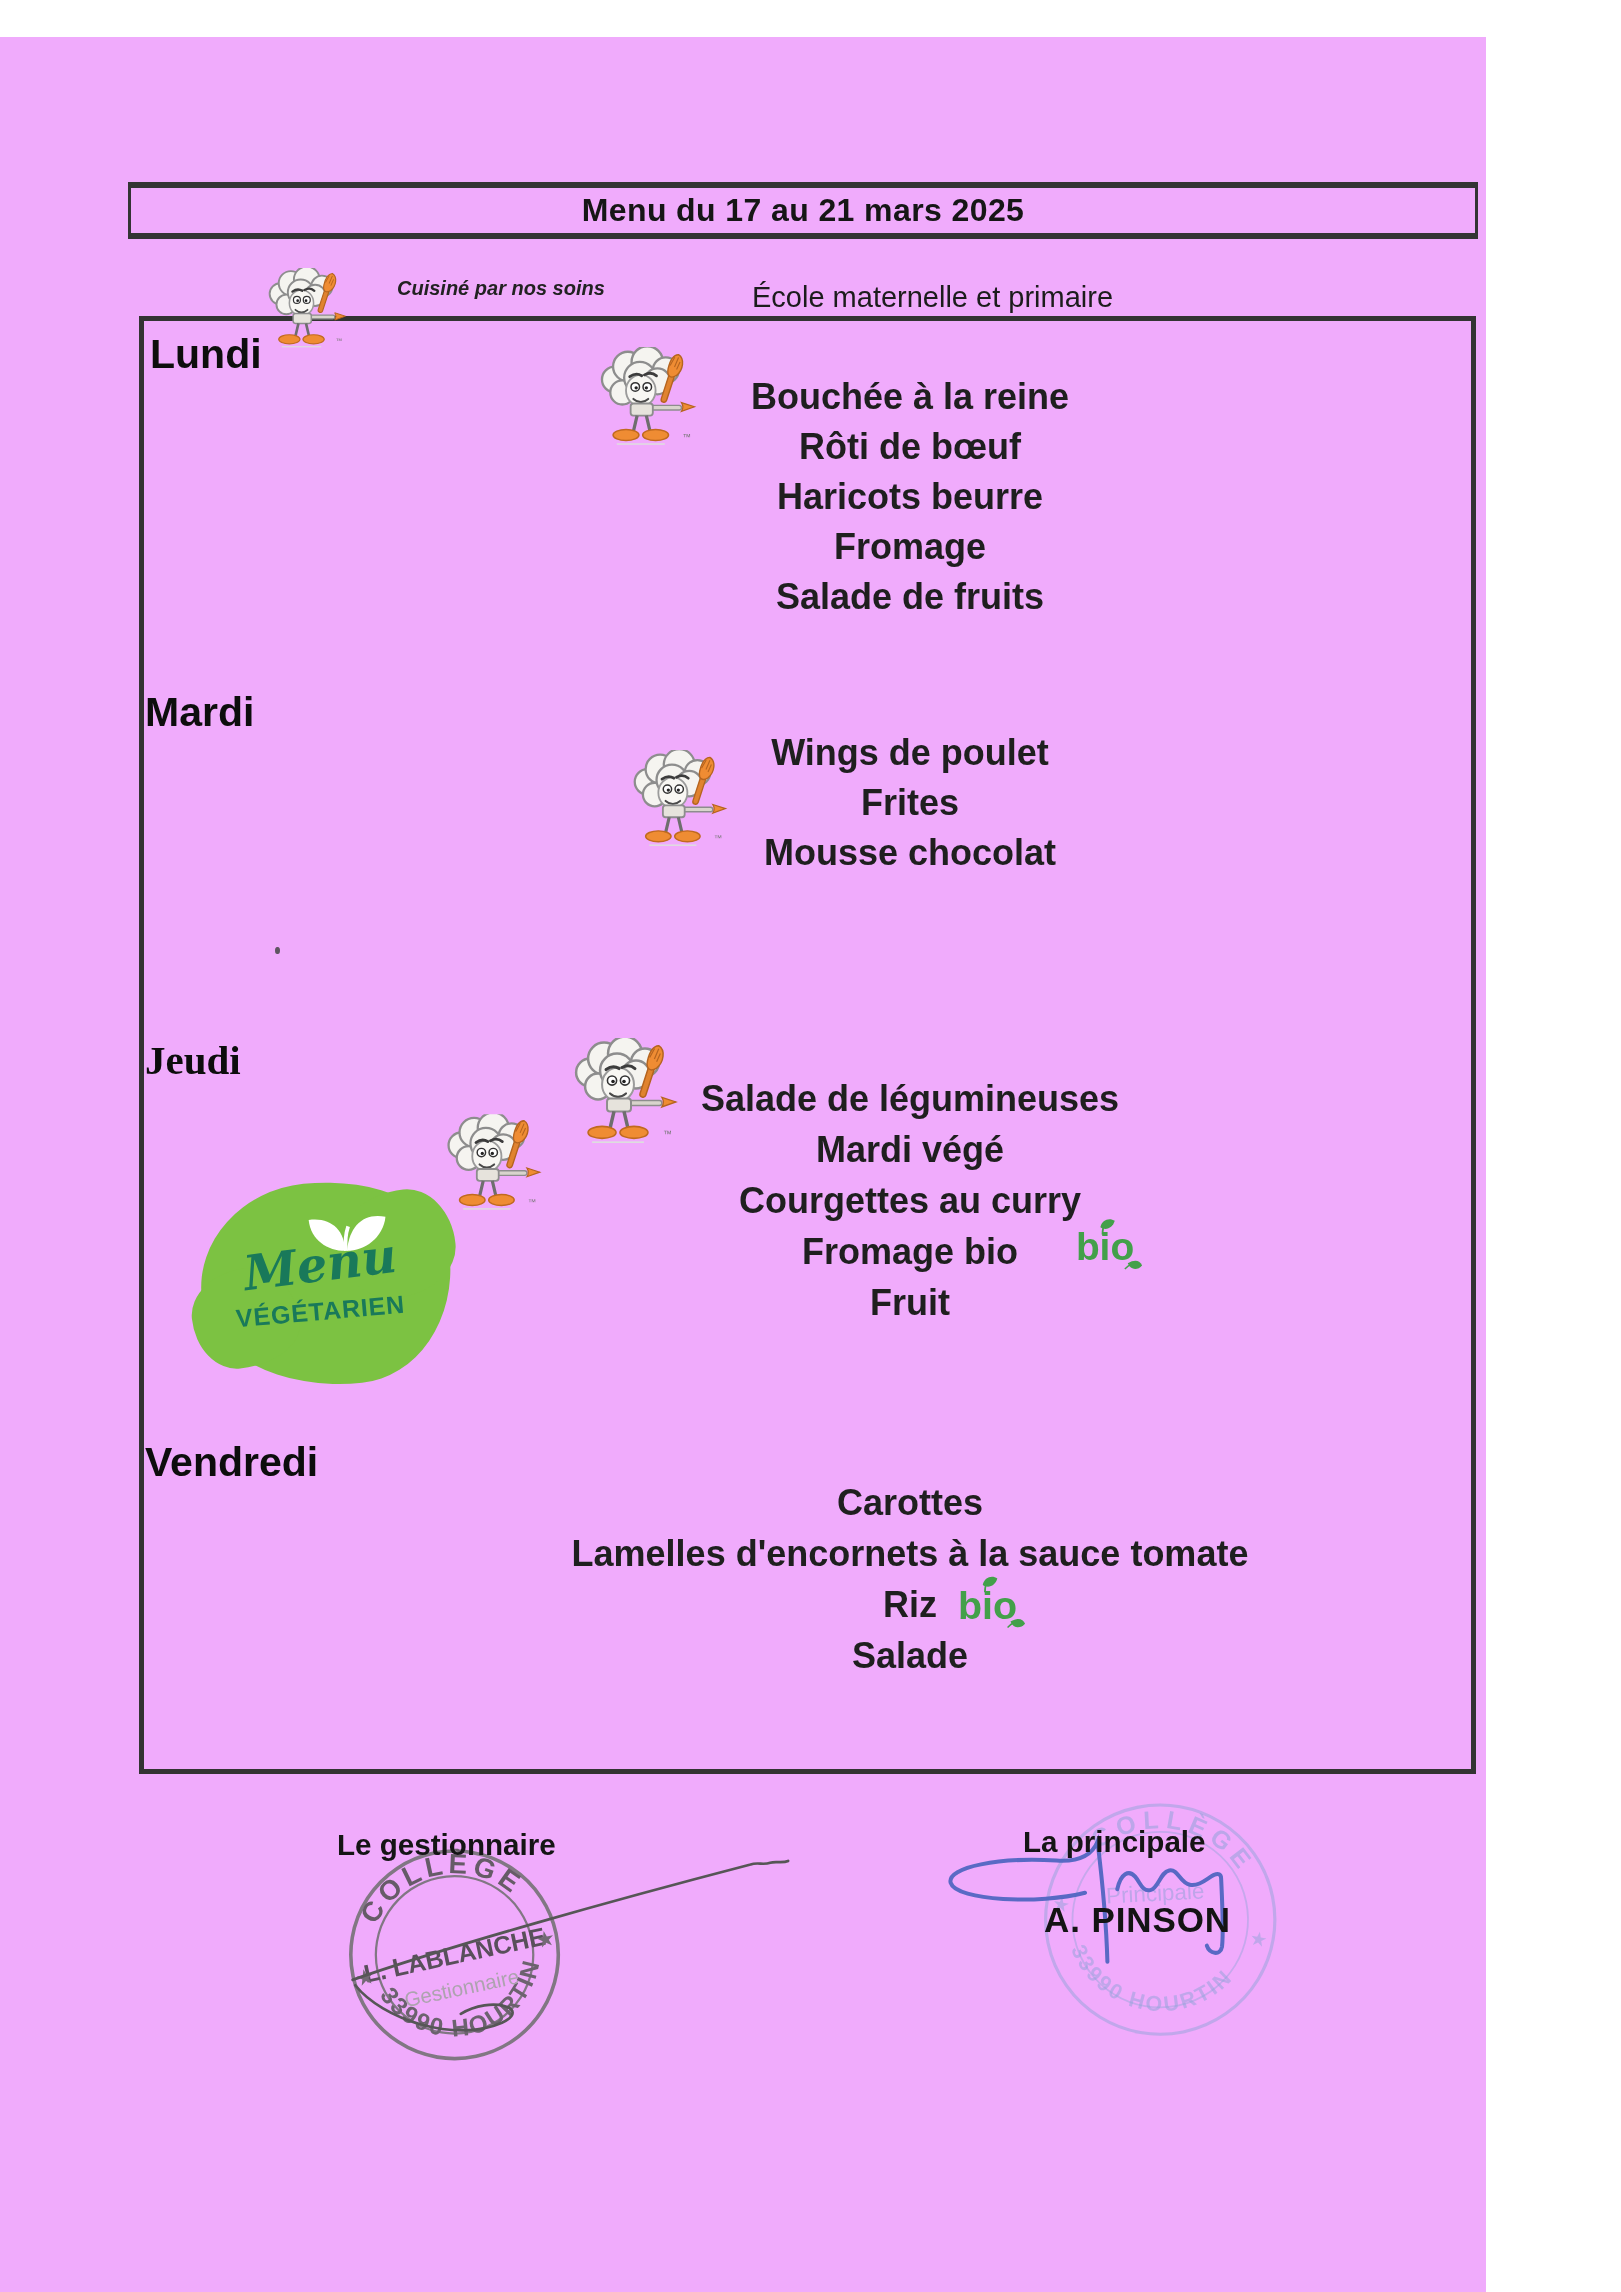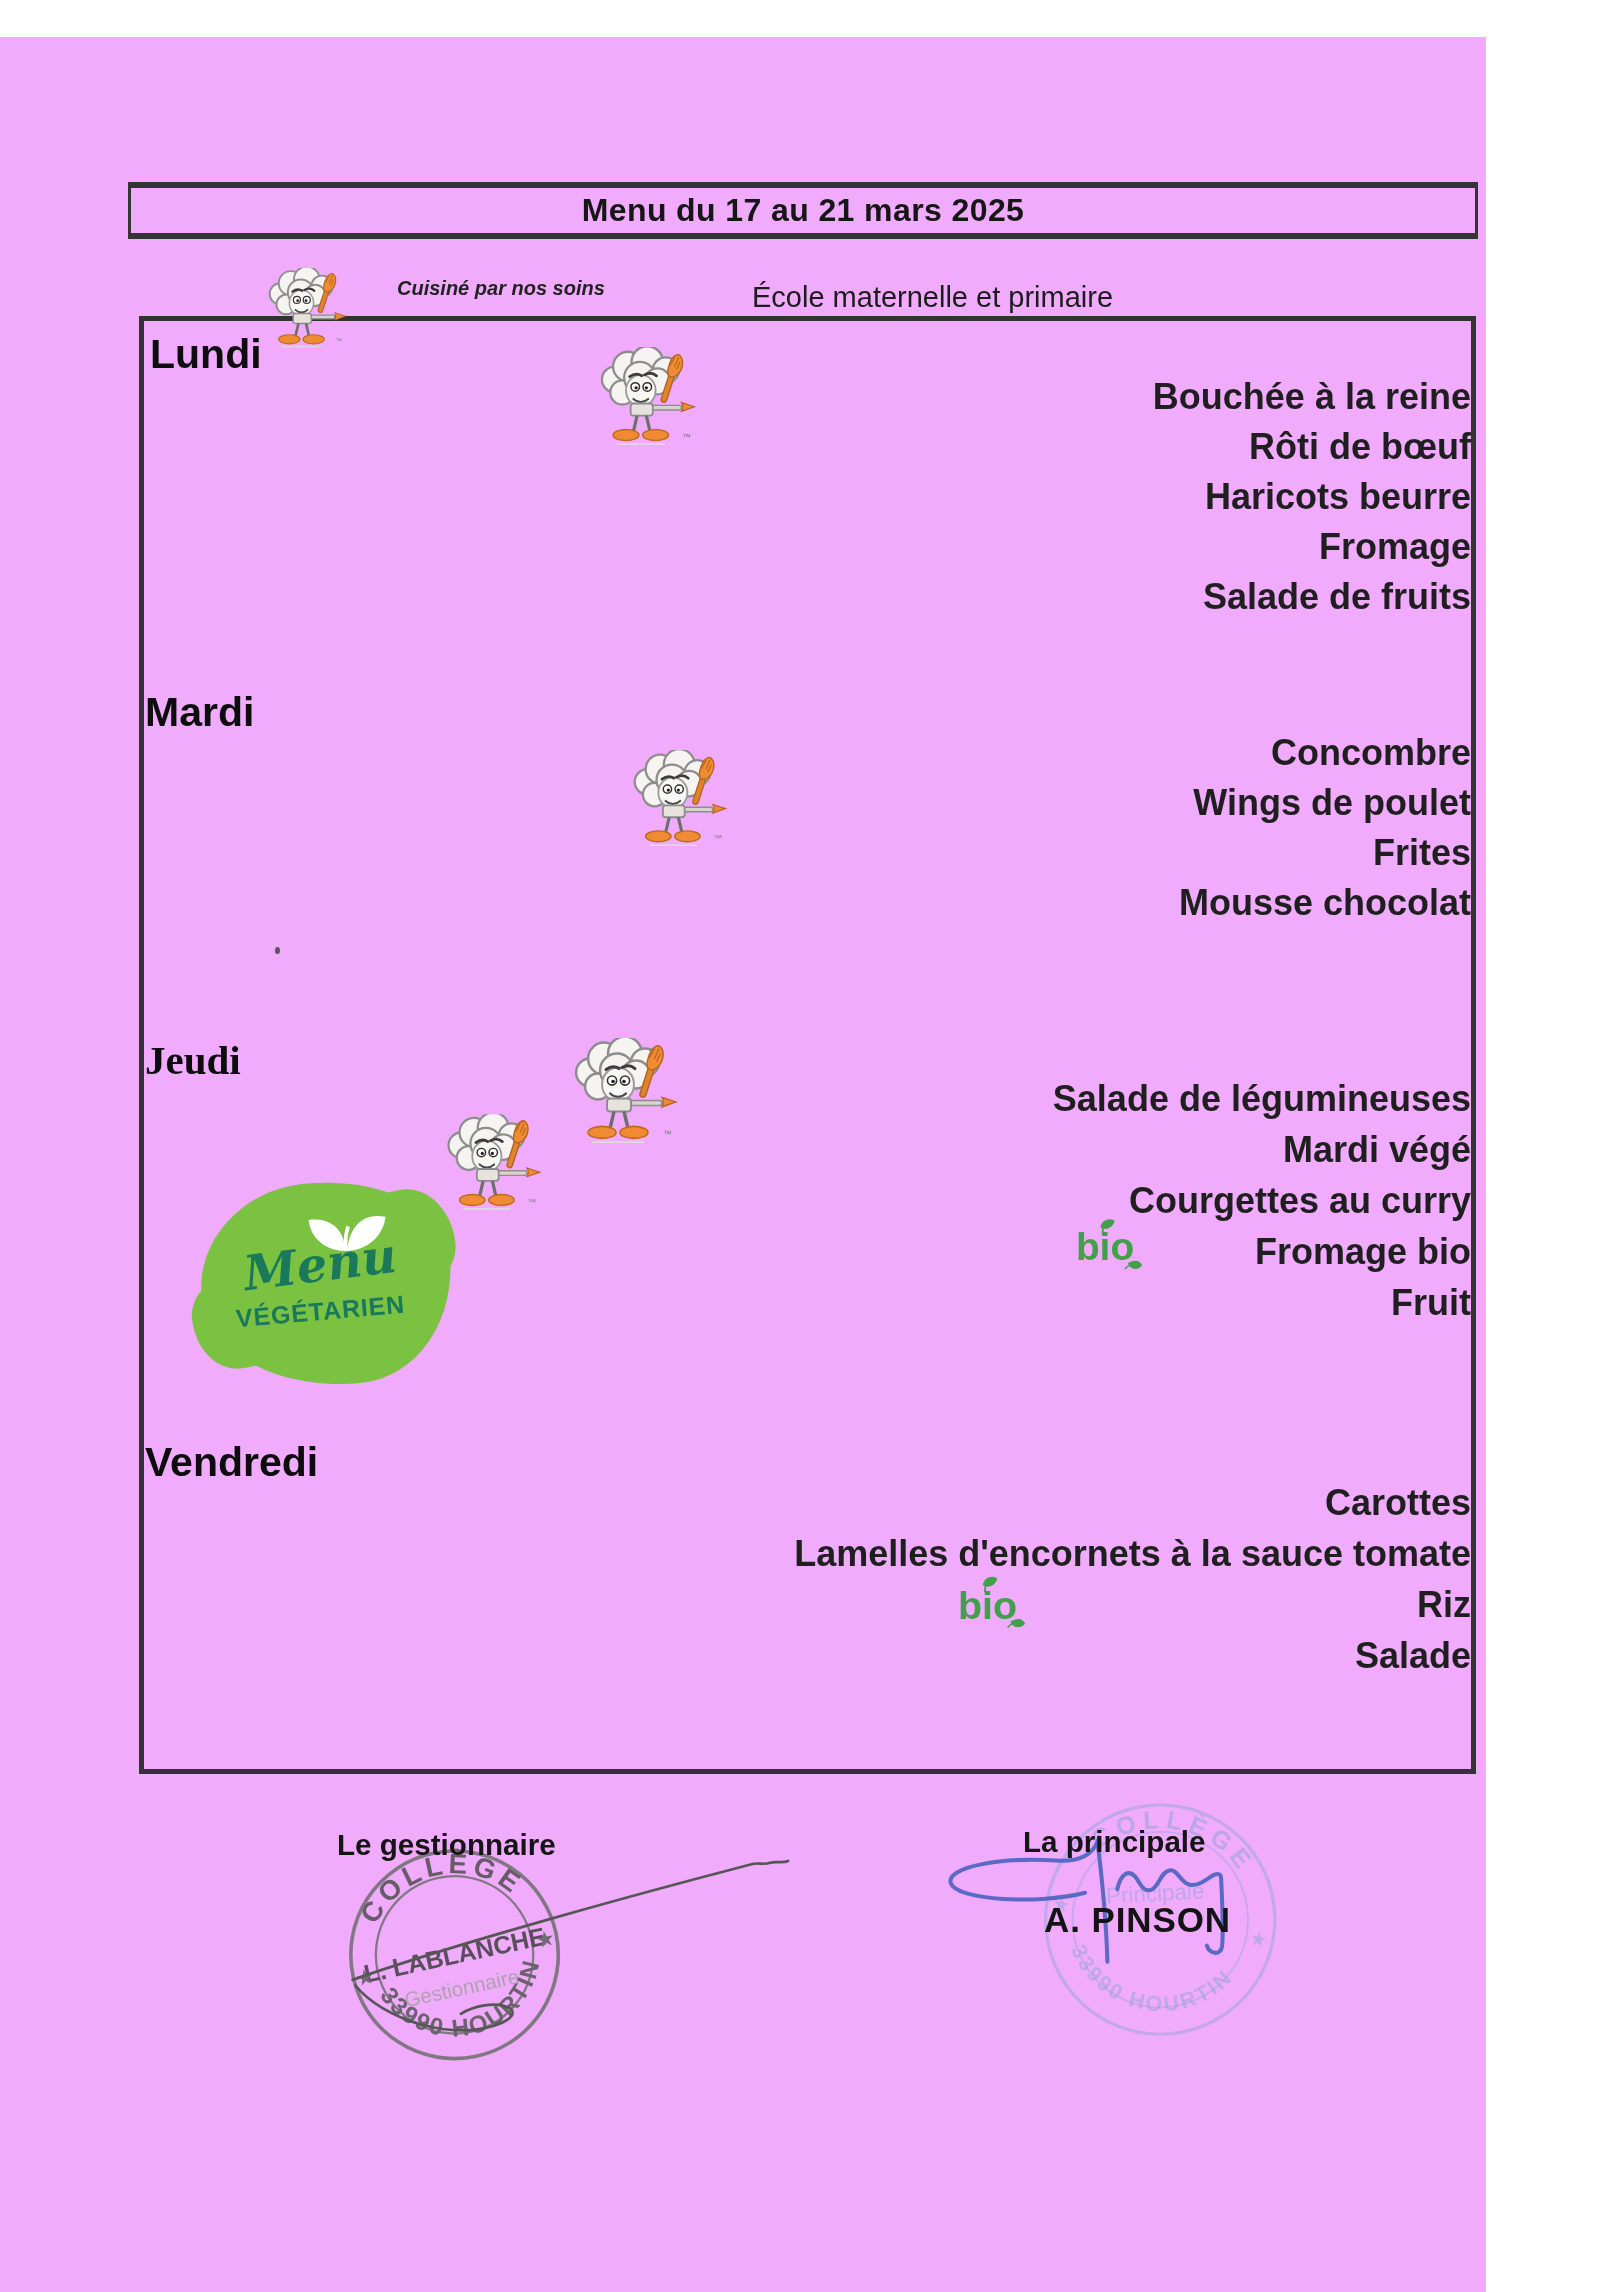--- a/index.html
+++ b/index.html
@@ -20,21 +20,21 @@
   
   .menu-box{left:139px;top:279px;width:1337px;height:1458px;box-sizing:border-box;
     border:5.4px solid #333;}
 
   .day-label{font-size:41px;font-weight:700;color:#0d0d0d;letter-spacing:0;}
   .day-lundi{left:150px;top:294px;}
   .day-mardi{left:145px;top:652px;}
   .day-jeudi{left:145px;top:999px;font-family:Liberation Serif, serif;}
   .day-vendredi{left:145px;top:1402px;}
 
-  .items{left:349px;width:1122px;text-align:right;font-size:36px;font-weight:700;
+  .items{left:349px;width:1122px;text-align:center;font-size:36px;font-weight:700;
          color:#1f1f1f;line-height:51px;}
   .items-lundi{top:335px;line-height:50px;}
   .items-mardi{top:691px;line-height:50px;}
   .items-jeudi{top:1036px;}
   .items-vendredi{top:1440px;}
 
   .chef{position:absolute;}
   .chef-header{left:259px;top:231px;width:91px;height:82px;z-index:2;}
   .chef-lundi{left:589px;top:310px;width:111px;height:102px;}
   .chef-mardi{left:622px;top:713px;width:109px;height:100px;}
@@ -138,21 +138,20 @@
     <div>Haricots beurre</div>
     <div>Fromage</div>
     <div>Salade de fruits</div>
   </div>
 
   <div class="abs day-label day-mardi">Mardi</div>
   <svg class="chef chef-mardi" viewBox="0 0 122 112" width="109" height="100">
       <use href="#chef"></use>
     </svg>
   <div class="abs items items-mardi">
-    <div>Concombre</div>
     <div>Wings de poulet</div>
     <div>Frites</div>
     <div>Mousse chocolat</div>
   </div>
   <div class="abs stray-dot"></div>
 
   <div class="abs day-label day-jeudi">Jeudi</div>
   <svg class="chef chef-jeudi-a" viewBox="0 0 134 122" width="120" height="109">
       <use href="#chef"></use>
     </svg>

